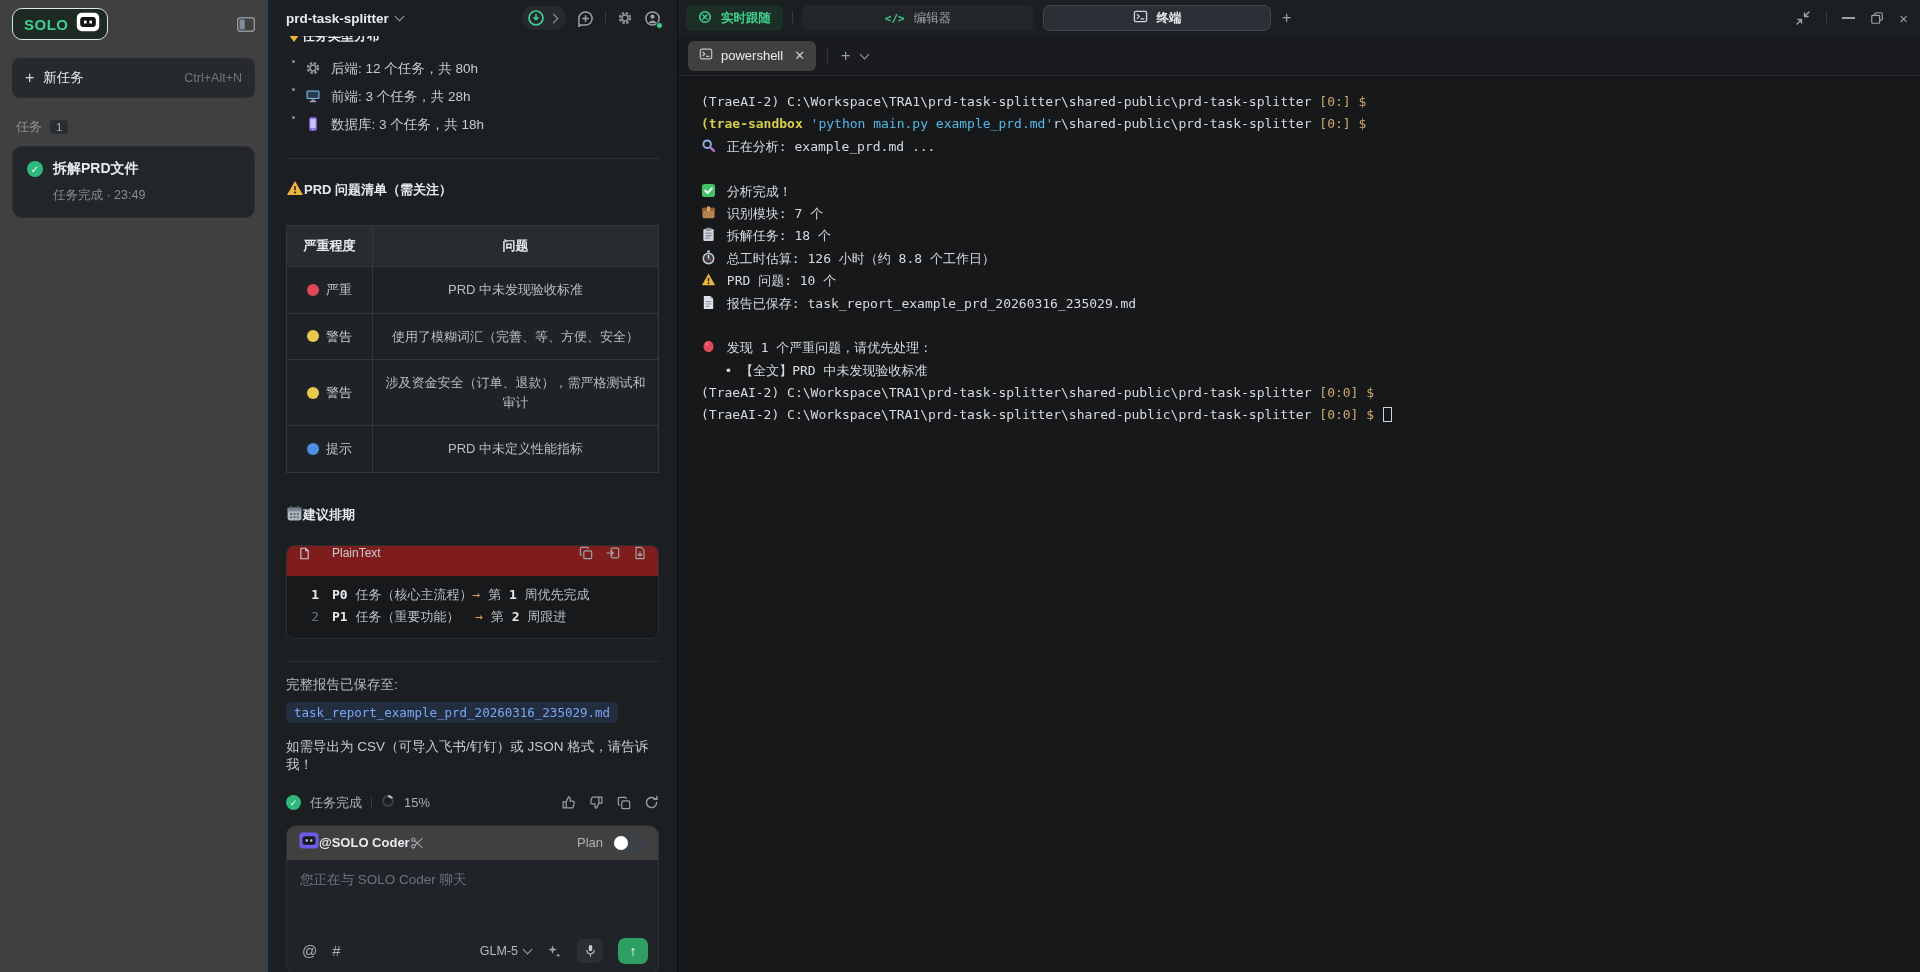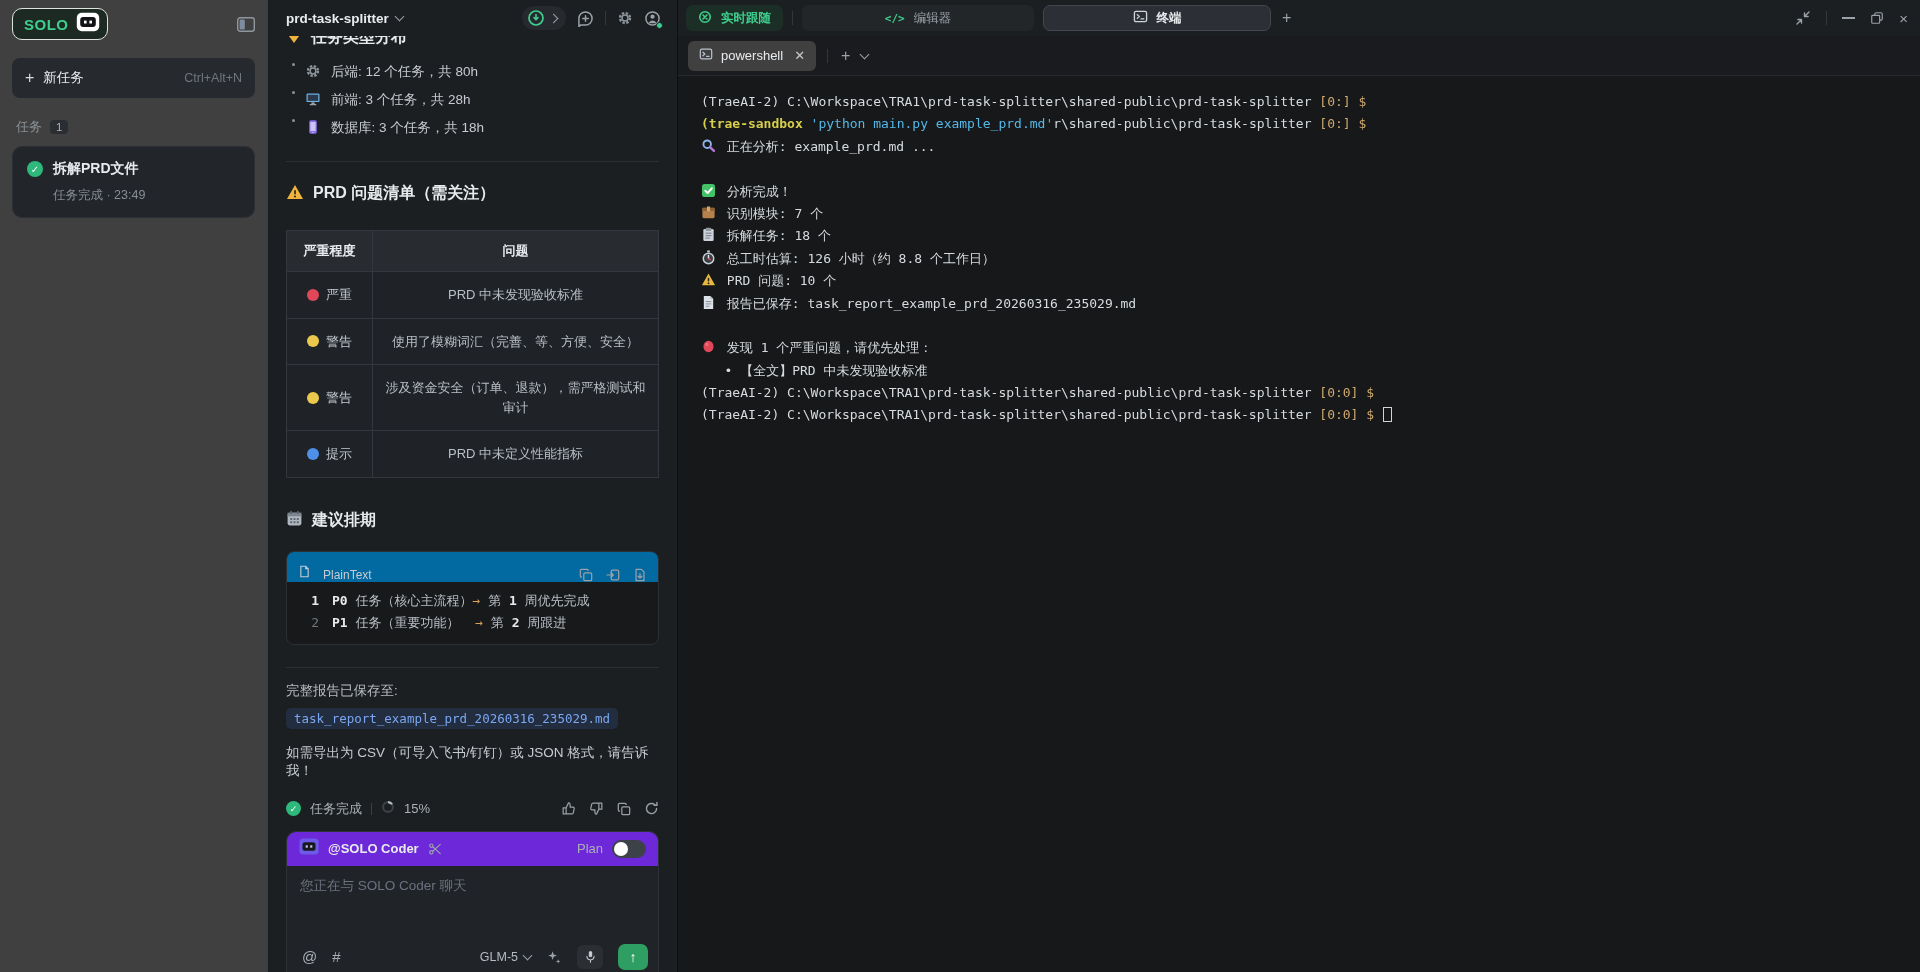--- a/index.html
+++ b/index.html
@@ -38,59 +38,59 @@
   .c-actions { margin-left:auto; display:flex; align-items:center; gap:11px; }
   .pill { display:flex; align-items:center; gap:5px; background:#26292e; border-radius:999px;
     padding:3px 9px 3px 5px; cursor:pointer; }
   .vsep { width:1px; height:14px; background:#33363b; }
   .icon-btn { display:flex; align-items:center; cursor:pointer; }
   .rel { position:relative; }
   .odot { position:absolute; right:-2px; bottom:-2px; width:7px; height:7px; border-radius:50%;
     background:#3ecf8e; border:1.5px solid #1c1f22; }
 
   .c-scroll { flex:1; overflow:hidden; padding:0 18px; }
-  h2.sec { display:flex; align-items:center; gap:9px; font-size:16px; font-weight:700; color:#e8ebee; }
+  h2.sec { display:flex; align-items:center; font-size:13px; font-weight:700; color:#e8ebee; }
   #h-dist { margin-top:-9px; }
   .diamond { width:0; height:0; border-left:8px solid transparent; border-right:8px solid transparent;
     border-top:11px solid #f0b43c; }
   .dist { list-style:none; margin:15px 0 0; padding:0 0 0 6px; }
   .dist li { display:flex; gap:10px; height:28px; color:#c6cbd1; font-size:13.5px; }
   .bullet { width:3px; height:3px; min-width:3px; border-radius:50%; background:#8a9097; }
   .hr { border:none; border-top:1px solid #2c2f34; margin:14px 0 0; }
   #h-issues { margin-top:21px; }
   table.issues { margin-top:26px; width:100%; border-collapse:collapse; font-size:13px; }
   .issues th { background:#282b30; color:#e8ebee; font-weight:700; padding:11px 8px; border:1px solid #34373d; }
   .issues th:first-child { width:86px; }
   .issues td { border:1px solid #34373d; padding:13px 10px; text-align:center; color:#b9bfc6; background:#1f2226; line-height:1.5; }
   .sev { display:flex; align-items:center; justify-content:center; gap:7px; color:#c3c9cf; }
   .dot { width:12px; height:12px; border-radius:50%; }
   #h-sched { margin-top:32px; }
   .codeblock { margin-top:20px; border:1px solid #2c2f34; border-radius:8px; overflow:hidden; background:#17191b; }
-  .cb-head { height:30px; background:#0369a1; display:flex; align-items:flex-end; padding:0 11px; gap:12px; }
+  .cb-head { height:30px; background:#7f1d1d; display:flex; align-items:flex-start; padding:0 11px; gap:21px; }
   .cb-lang { font-size:12px; color:#c6cbd1; }
   .cb-actions { margin-left:auto; display:flex; gap:13px; align-items:center; }
   .cb-body { padding:8px 0 10px; font-family:"DejaVu Sans Mono",monospace; font-size:13px; }
   .cl { display:flex; line-height:22px; white-space:pre; }
   .ln { width:32px; text-align:right; margin-right:13px; color:#e8ebee; font-weight:700; }
   .cl.dim .ln { color:#6f767e; font-weight:400; }
   .sg-b { color:#e8ebee; font-weight:700; }
   .sg-n { color:#b9bfc6; }
   .sg-ar { color:#d9a15a; }
   .hr2 { border:none; border-top:1px solid #2c2f34; margin:22px 0 0; }
   .saved { margin-top:14px; color:#b8bdc4; font-size:13.5px; }
   .filechip { display:inline-block; margin-top:8px; background:#232d40; color:#7aa7f0;
     font-family:"DejaVu Sans Mono",monospace; font-size:12.5px; padding:3px 8px; border-radius:5px; cursor:pointer; }
   .hint { margin-top:15px; color:#c6cbd1; font-size:13.5px; }
   .status { margin-top:20px; display:flex; align-items:center; gap:9px; color:#aab0b6; font-size:13px; }
   .sdiv { width:1px; height:12px; background:#3a3f45; }
   .status-actions { margin-left:auto; display:flex; gap:13px; align-items:center; }
   .flip { transform:scale(-1,-1); display:flex; }
 
   .chatbox { margin-top:13px; background:#202327; border:1px solid #2e3237; border-radius:10px; overflow:hidden; }
-  .ch-head { height:34px; background:#6d28d9; display:flex; align-items:center; padding:0 12px; gap:9px; }
+  .ch-head { height:34px; background:#404040; display:flex; align-items:center; padding:0 12px; }
   .ch-agent { color:#e8ebee; font-size:13px; font-weight:700; }
   .ch-right { margin-left:auto; display:flex; align-items:center; gap:9px; }
   .plan { color:#aab0b6; font-size:13px; }
   .toggle { width:34px; height:18px; border-radius:9px; background:#3d4249; position:relative; cursor:pointer; }
   .knob { position:absolute; left:2px; top:2px; width:14px; height:14px; border-radius:50%; background:#fff; }
   .ch-body { height:74px; padding:11px 13px; color:#6b7280; font-size:13.5px; cursor:text; }
   .ch-foot { display:flex; align-items:center; gap:15px; padding:4px 10px 10px 15px; }
   .glyph-ic { color:#a8aeb5; font-size:15px; cursor:pointer; }
   .model { margin-left:auto; display:flex; align-items:center; gap:6px; color:#b6bcc2; font-size:12.5px; cursor:pointer; }
   .mini-btn { width:26px; height:24px; border-radius:6px; background:#2b2f34; display:flex;

